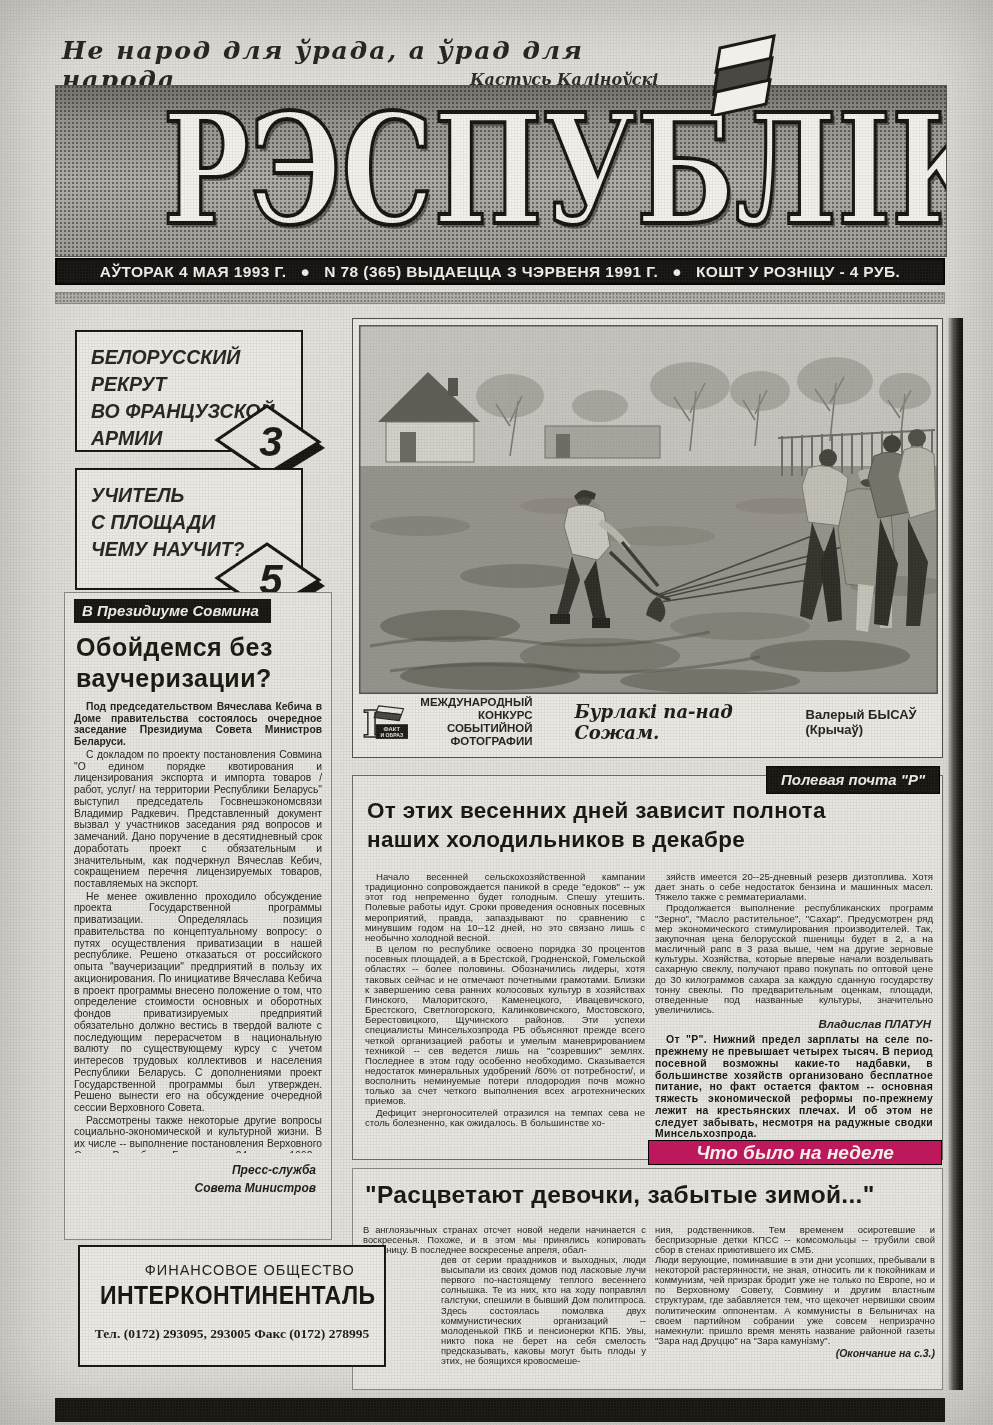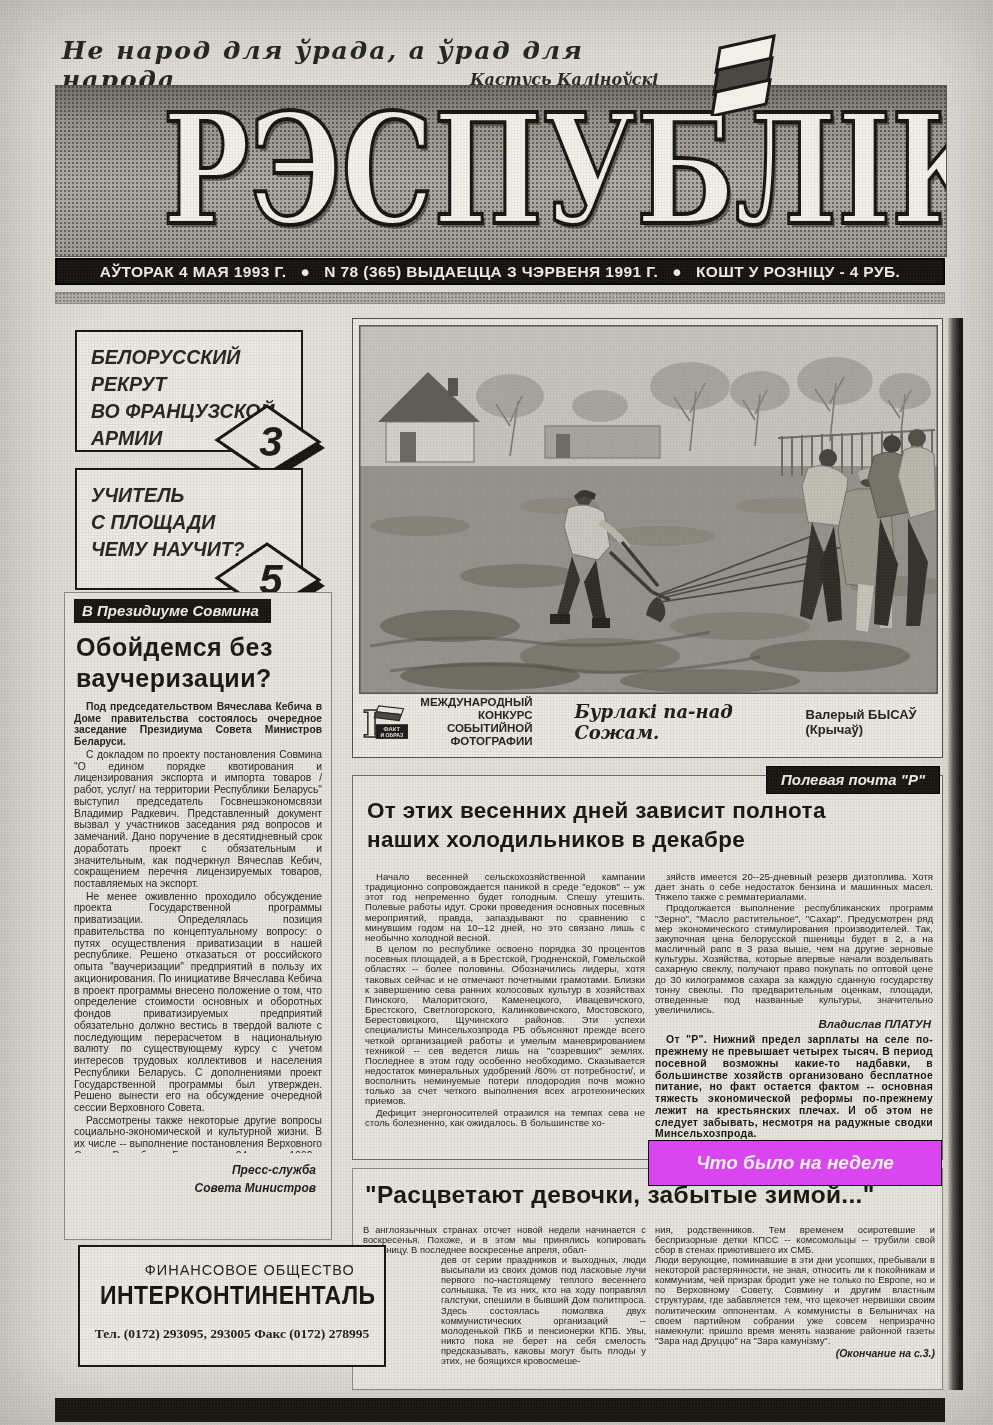--- a/index.html
+++ b/index.html
@@ -97,21 +97,21 @@
     font-size:9.6px;line-height:1.06;text-align:justify;color:#23221d;}
   .fm-col p{margin:0 0 1px 0;text-indent:11px;}
   .fm-c1{left:12px;}
   .fm-c2{left:302px;width:278px;}
   .fm-author{text-align:right;font-weight:bold;font-style:italic;font-size:11.5px;
     margin:3px 2px 4px 0;}
   .fm-note{font-weight:bold;font-size:10.4px;line-height:1.13;letter-spacing:.3px;
     text-align:justify;text-indent:11px;color:#14130f;}
 
   
-  .wk-badge{left:648px;top:1140px;width:294px;height:46px;background:#d946ef;
+  .wk-badge{left:648px;top:1140px;width:294px;height:25px;background:#be185d;
     color:#f0efe9;font-style:italic;font-weight:bold;font-size:19px;display:flex;
     align-items:center;justify-content:center;border:1px solid #000;box-sizing:border-box;z-index:3;}
   .wkbox{left:352px;top:1168px;width:591px;height:222px;border:1px solid #8a8880;
     background:#e7e5e0;box-sizing:border-box;}
   .wk-headline{font-weight:bold;font-size:24.5px;letter-spacing:.3px;margin:12px 0 8px 12px;color:#15140f;}
   .wk-col{position:absolute;top:56px;width:283px;height:160px;overflow:hidden;
     font-size:9.4px;line-height:1.07;text-align:justify;color:#23221d;}
   .wk-c1{left:10px;}
   .wk-c2{left:302px;width:280px;}
   .wk-col p{margin:0;}

